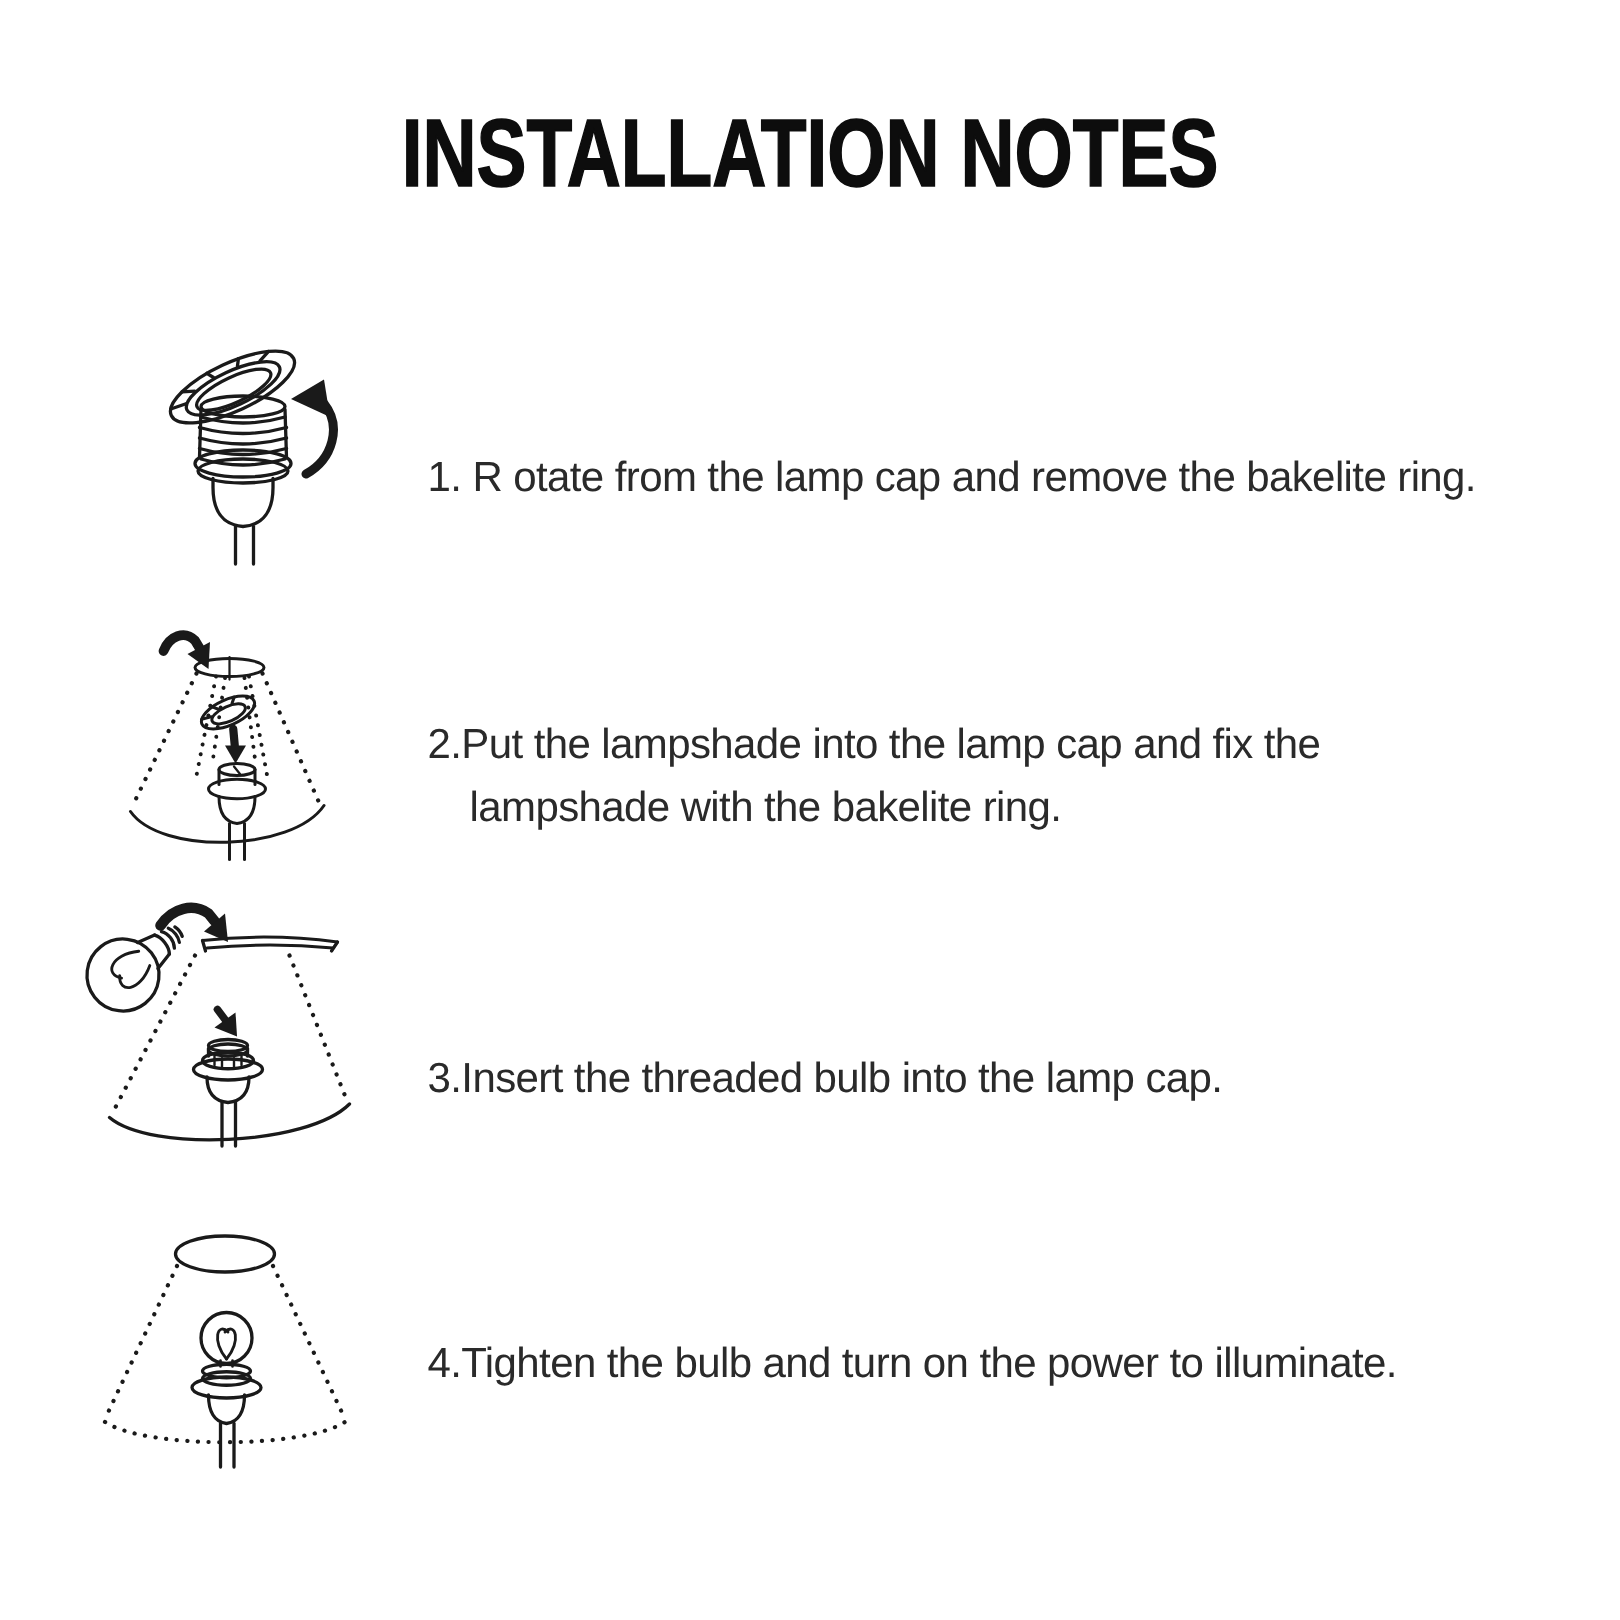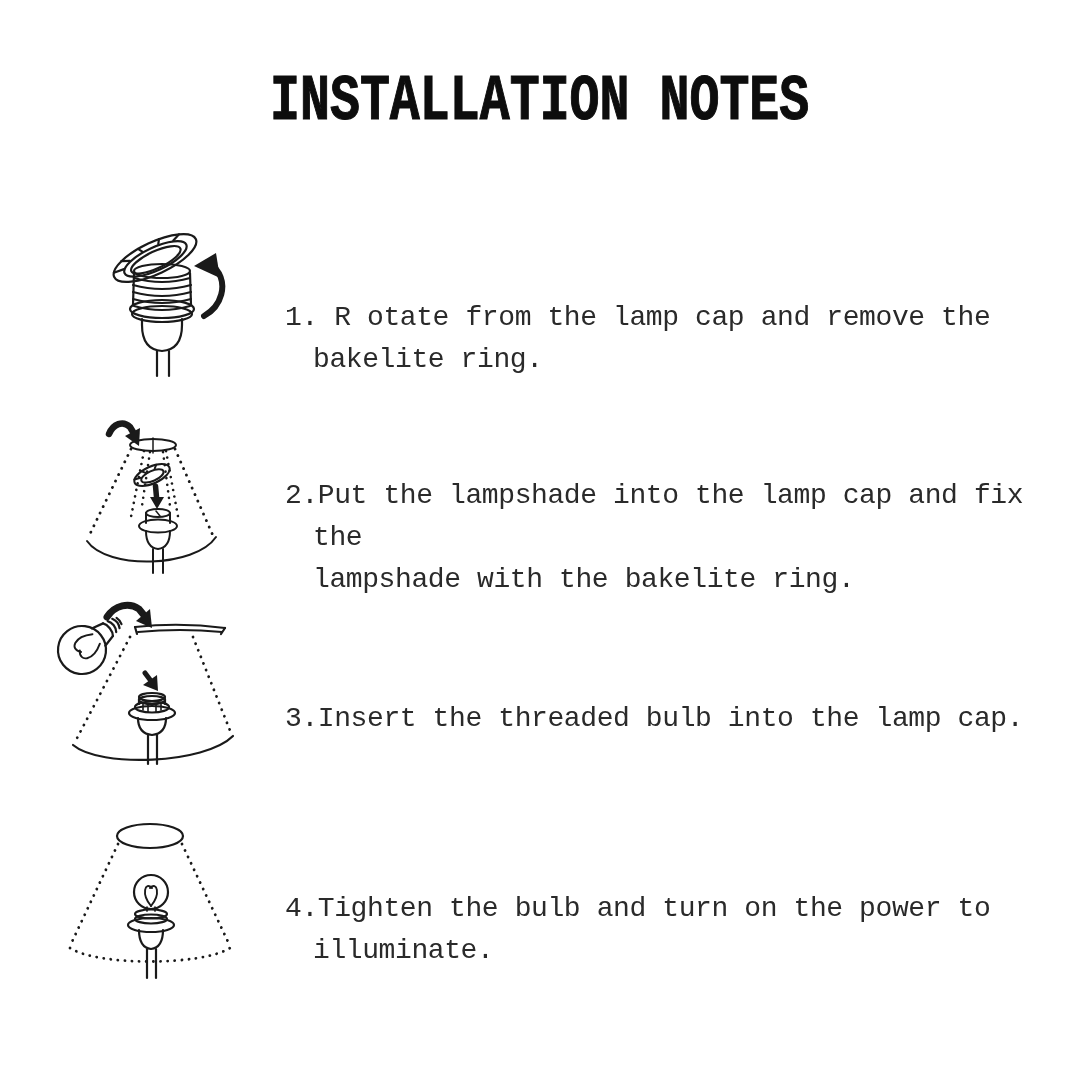--- a/index.html
+++ b/index.html
@@ -1,20 +1,20 @@
 <!DOCTYPE html>
 <html><head>
 <meta charset="utf-8">
 <style>
   html,body{margin:0;padding:0;background:#fff;}
   .canvas{
     position:relative;
     width:1080px;height:1080px;
     background:#fff;
-    font-family:Liberation Mono, monospace;
+    font-family:Liberation Sans, sans-serif;
     overflow:hidden;
   }
   .title-wrap{
     position:absolute;top:66px;left:0;width:1080px;
     text-align:center;
   }
   .title{
     display:inline-block;
     font-size:64px;line-height:72px;
     font-weight:700;

